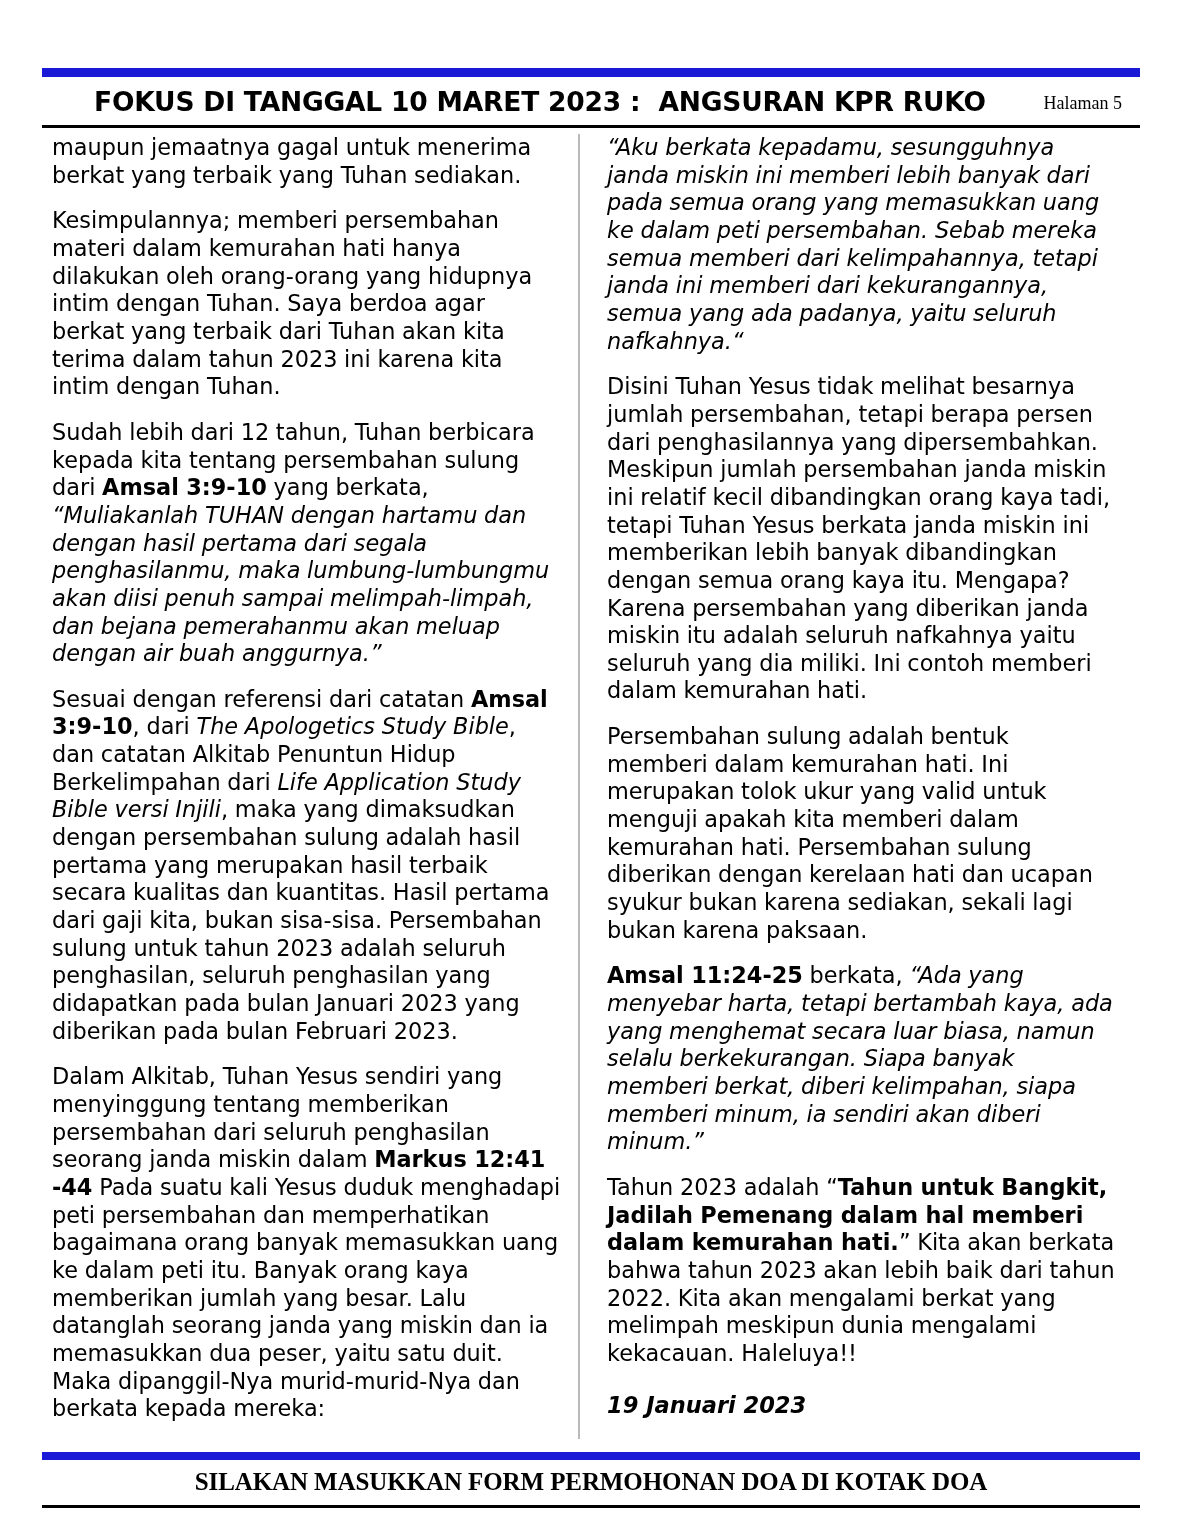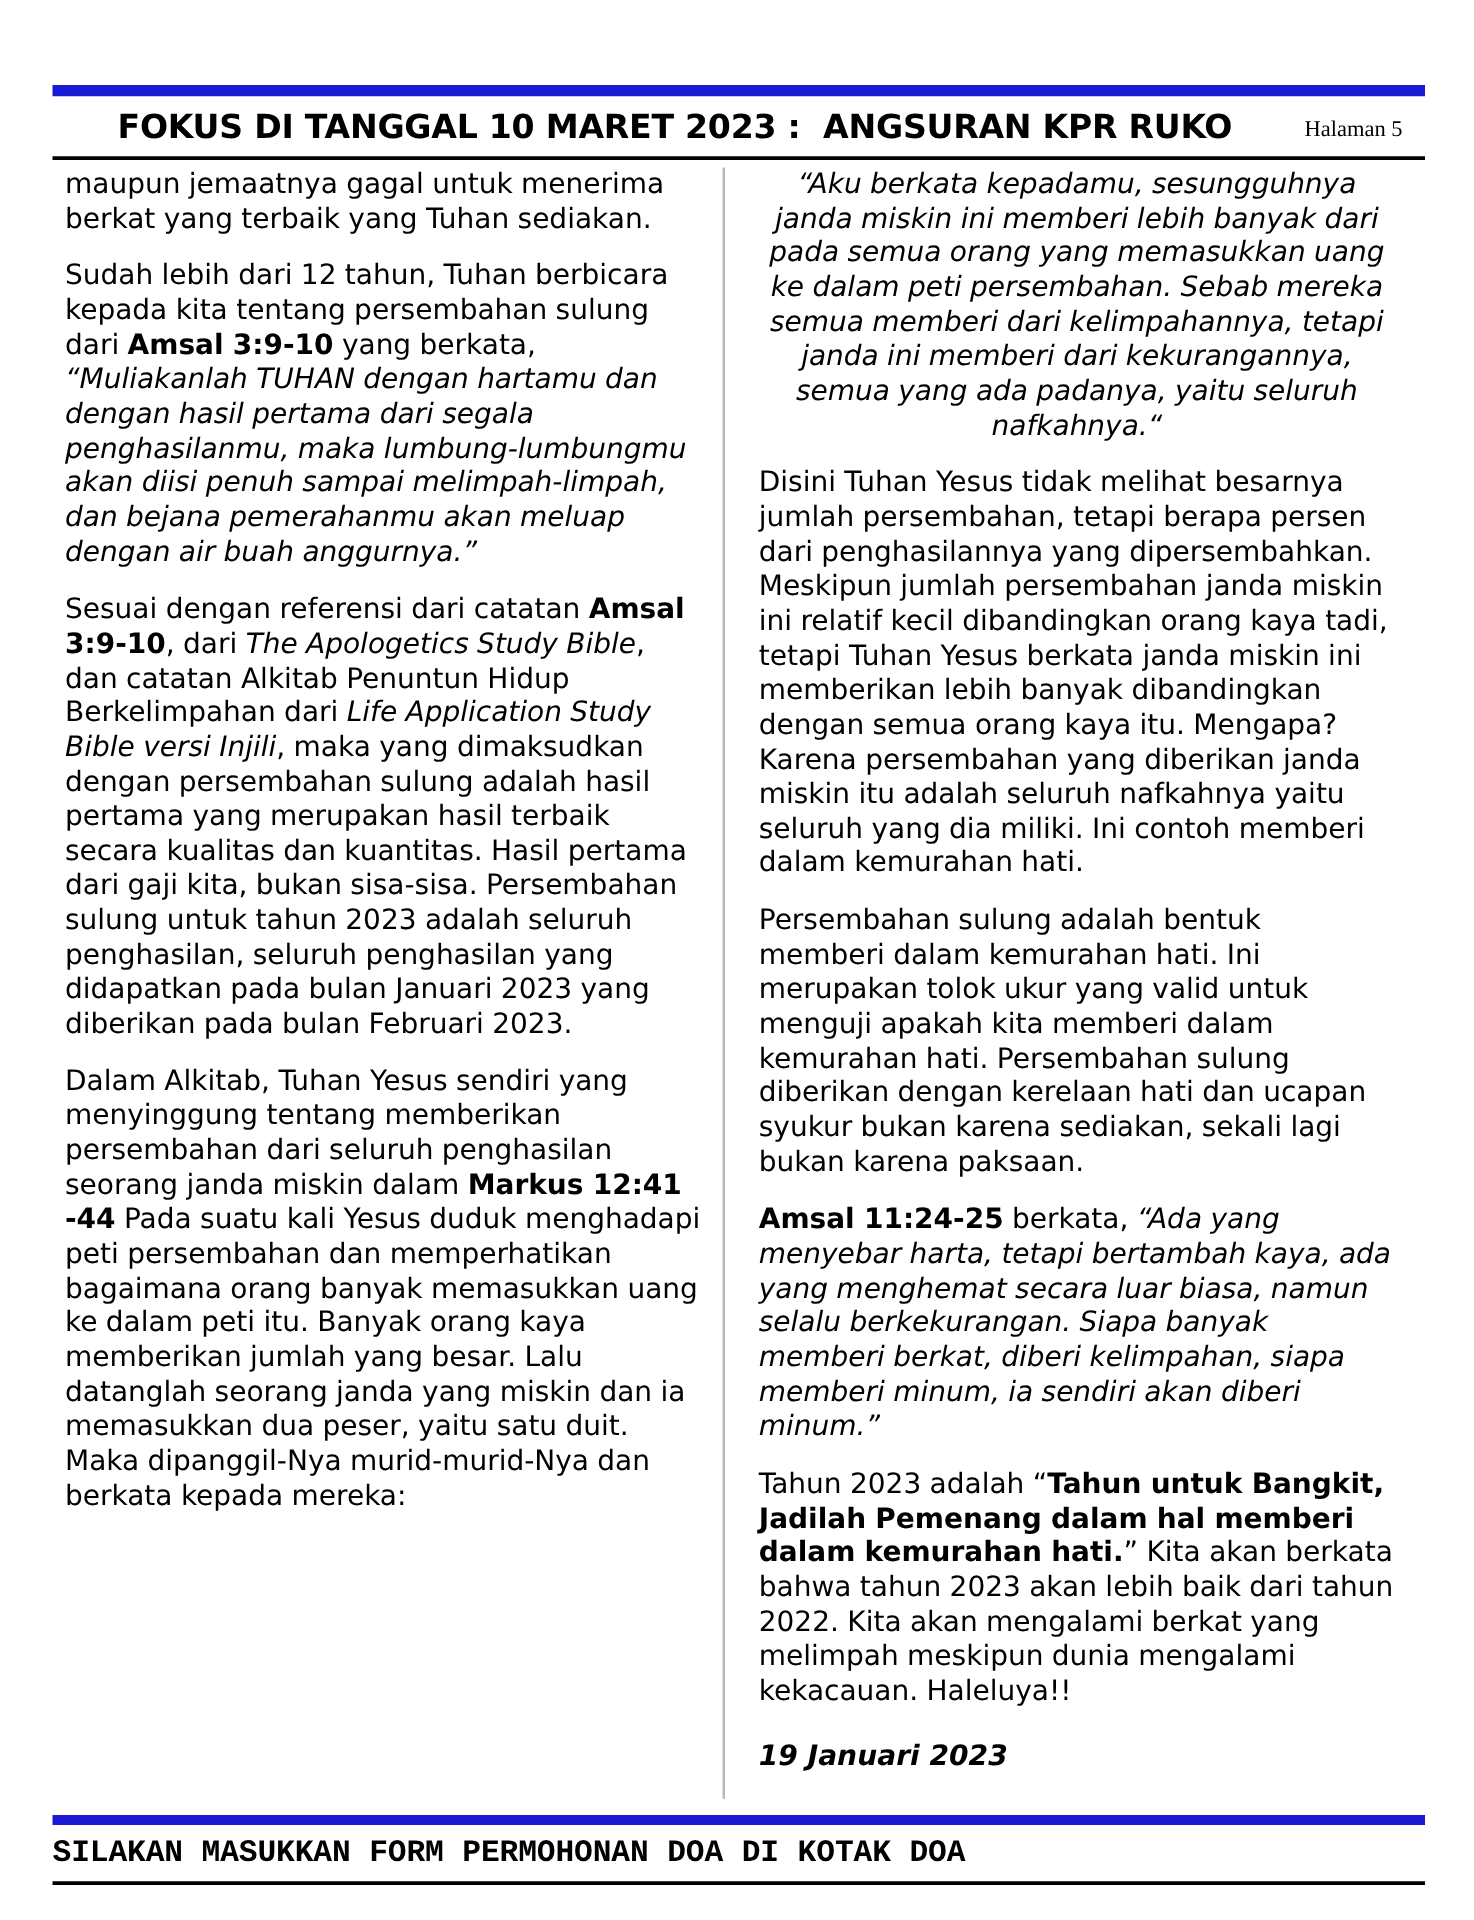--- a/index.html
+++ b/index.html
@@ -89,21 +89,21 @@
   }
 
   p {
     margin: 0 16px 18px 0;
     font-size: 22.4px;
     line-height: 1.235;
     font-family: "DejaVu Sans", sans-serif;
     text-align: left;
     word-spacing: -0.4px;
   }
-  .italic { font-style: italic; text-align: center; }
+  .italic { font-style: italic; }
   .bold { font-weight: bold; }
 
   .sig {
     font-weight: bold;
     font-style: italic;
     font-size: 22.5px;
     line-height: 1.2;
     margin-top: 24px;
   }
 
@@ -114,23 +114,24 @@
     top: 1452px;
     width: 1098px;
     height: 8px;
     background: #1a1ad6;
   }
   .footer-text {
     position: absolute;
     left: 42px;
     top: 1468px;
     width: 1098px;
+    text-align: center;
     font-weight: bold;
     font-size: 25px;
-    font-family: Liberation Mono, monospace;
+    font-family: Liberation Serif, serif;
     letter-spacing: -0.1px;
   }
   .footer-rule-bottom {
     position: absolute;
     left: 42px;
     top: 1505px;
     width: 1098px;
     height: 3px;
     background: #000000;
   }
@@ -148,20 +149,21 @@
   </div>
 
   <div class="header-rule-bottom"></div>
 
   <div class="col-divider"></div>
 
   <div class="columns">
 
     <div class="col">
       <p>maupun jemaatnya gagal untuk menerima berkat yang terbaik yang Tuhan sediakan.</p>
+      <p>Kesimpulannya; memberi persembahan materi dalam kemurahan hati hanya dilakukan oleh orang-orang yang hidupnya intim dengan Tuhan. Saya berdoa agar berkat yang terbaik dari Tuhan akan kita terima dalam tahun 2023 ini karena kita intim dengan Tuhan.</p>
       <p><span>Sudah lebih dari 12 tahun, Tuhan berbicara kepada kita tentang persembahan sulung dari </span><span class="bold">Amsal 3:9-10</span><span> yang berkata, </span><span class="italic">“Muliakanlah TUHAN dengan hartamu dan dengan hasil pertama dari segala penghasilanmu, maka lumbung-lumbungmu akan diisi penuh sampai melimpah-limpah, dan bejana pemerahanmu akan meluap dengan air buah anggurnya.”</span></p>
       <p><span>Sesuai dengan referensi dari catatan </span><span class="bold">Amsal 3:9-10</span><span>, dari </span><span class="italic">The Apologetics Study Bible</span><span>, dan catatan Alkitab Penuntun Hidup Berkelimpahan dari </span><span class="italic">Life Application Study Bible versi Injili</span><span>, maka yang dimaksudkan dengan persembahan sulung adalah hasil pertama yang merupakan hasil terbaik secara kualitas dan kuantitas. Hasil pertama dari gaji kita, bukan sisa-sisa. Persembahan sulung untuk tahun 2023 adalah seluruh penghasilan, seluruh penghasilan yang didapatkan pada bulan Januari 2023 yang diberikan pada bulan Februari 2023.</span></p>
       <p><span>Dalam Alkitab, Tuhan Yesus sendiri yang menyinggung tentang memberikan persembahan dari seluruh penghasilan seorang janda miskin dalam </span><span class="bold">Markus 12:41 -44</span><span>  Pada suatu kali Yesus duduk menghadapi peti persembahan dan memperhatikan bagaimana orang banyak memasukkan uang ke dalam peti itu. Banyak orang kaya memberikan jumlah yang besar. Lalu datanglah seorang janda yang miskin dan ia memasukkan dua peser, yaitu satu duit. Maka dipanggil-Nya murid-murid-Nya dan berkata kepada mereka:</span></p>
     </div>
 
     <div class="col">
       <p class="italic">“Aku berkata kepadamu, sesungguhnya janda miskin ini memberi lebih banyak dari pada semua orang yang memasukkan uang ke dalam peti persembahan. Sebab mereka semua memberi dari kelimpahannya, tetapi janda ini memberi dari kekurangannya, semua yang ada padanya, yaitu seluruh nafkahnya.“</p>
       <p>Disini Tuhan Yesus tidak melihat besarnya jumlah persembahan, tetapi berapa persen dari penghasilannya yang dipersembahkan. Meskipun jumlah persembahan janda miskin ini relatif kecil dibandingkan orang kaya tadi, tetapi Tuhan Yesus berkata janda miskin ini memberikan lebih banyak dibandingkan dengan semua orang kaya itu. Mengapa? Karena persembahan yang diberikan janda miskin itu adalah seluruh nafkahnya yaitu seluruh yang dia miliki. Ini contoh memberi dalam kemurahan hati.</p>
       <p>Persembahan sulung adalah bentuk memberi dalam kemurahan hati. Ini merupakan tolok ukur yang valid untuk menguji apakah kita memberi dalam kemurahan hati. Persembahan sulung diberikan dengan kerelaan hati dan ucapan syukur bukan karena sediakan, sekali lagi bukan karena paksaan.</p>
       <p><span class="bold">Amsal 11:24-25</span><span> berkata,  </span><span class="italic">“Ada yang menyebar harta, tetapi bertambah kaya, ada yang menghemat secara luar biasa, namun selalu berkekurangan. Siapa banyak memberi berkat, diberi kelimpahan, siapa memberi minum, ia sendiri akan diberi minum.”</span></p>

